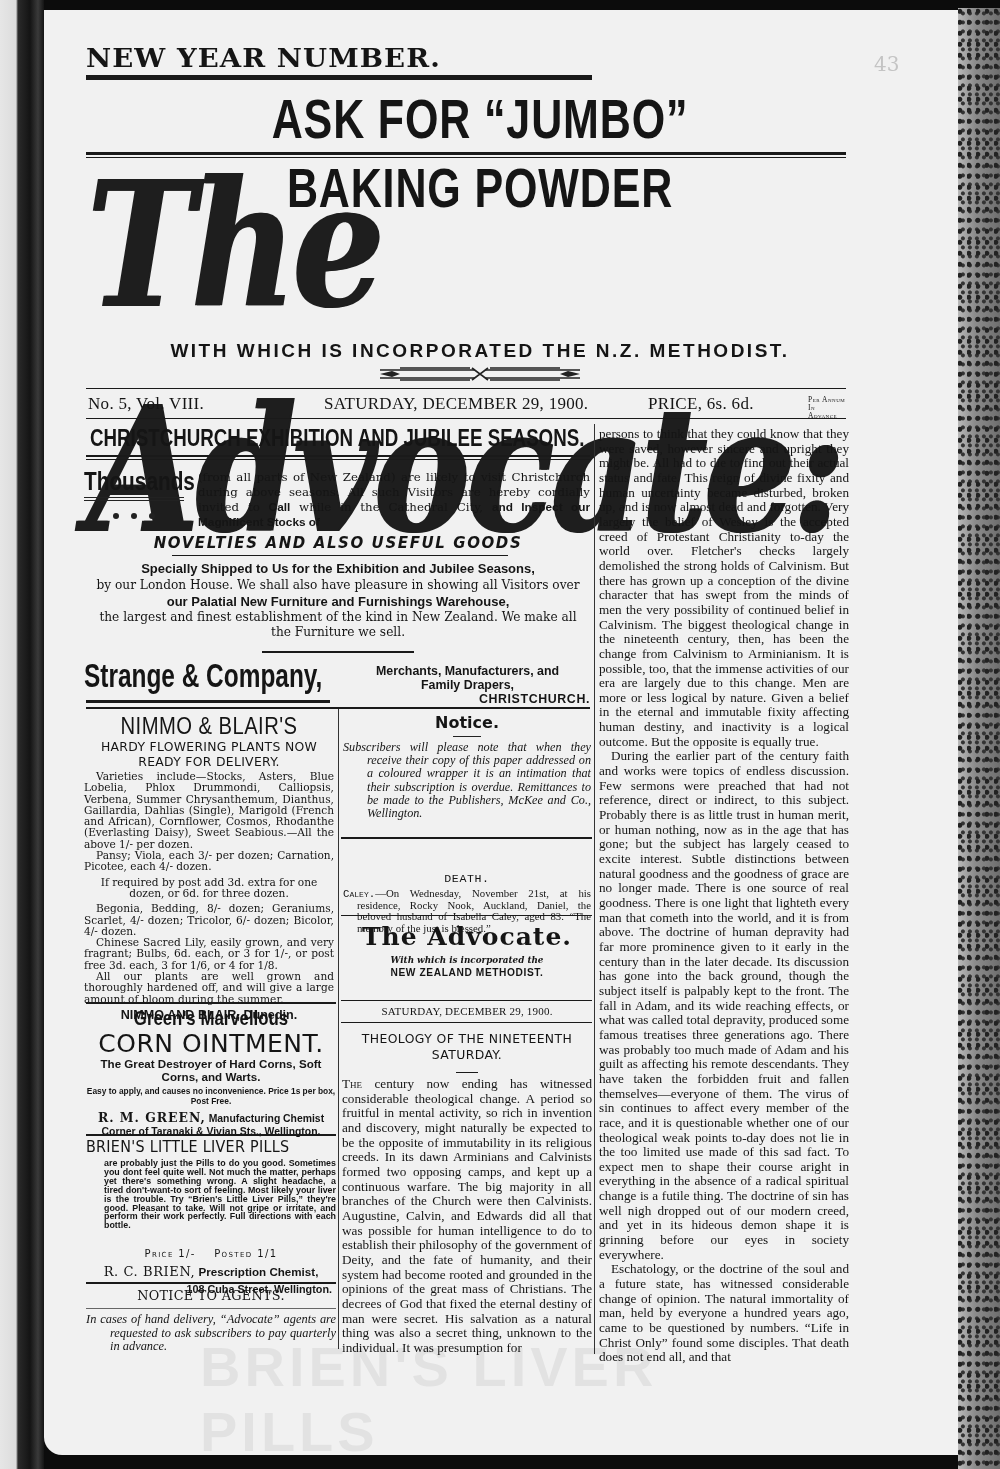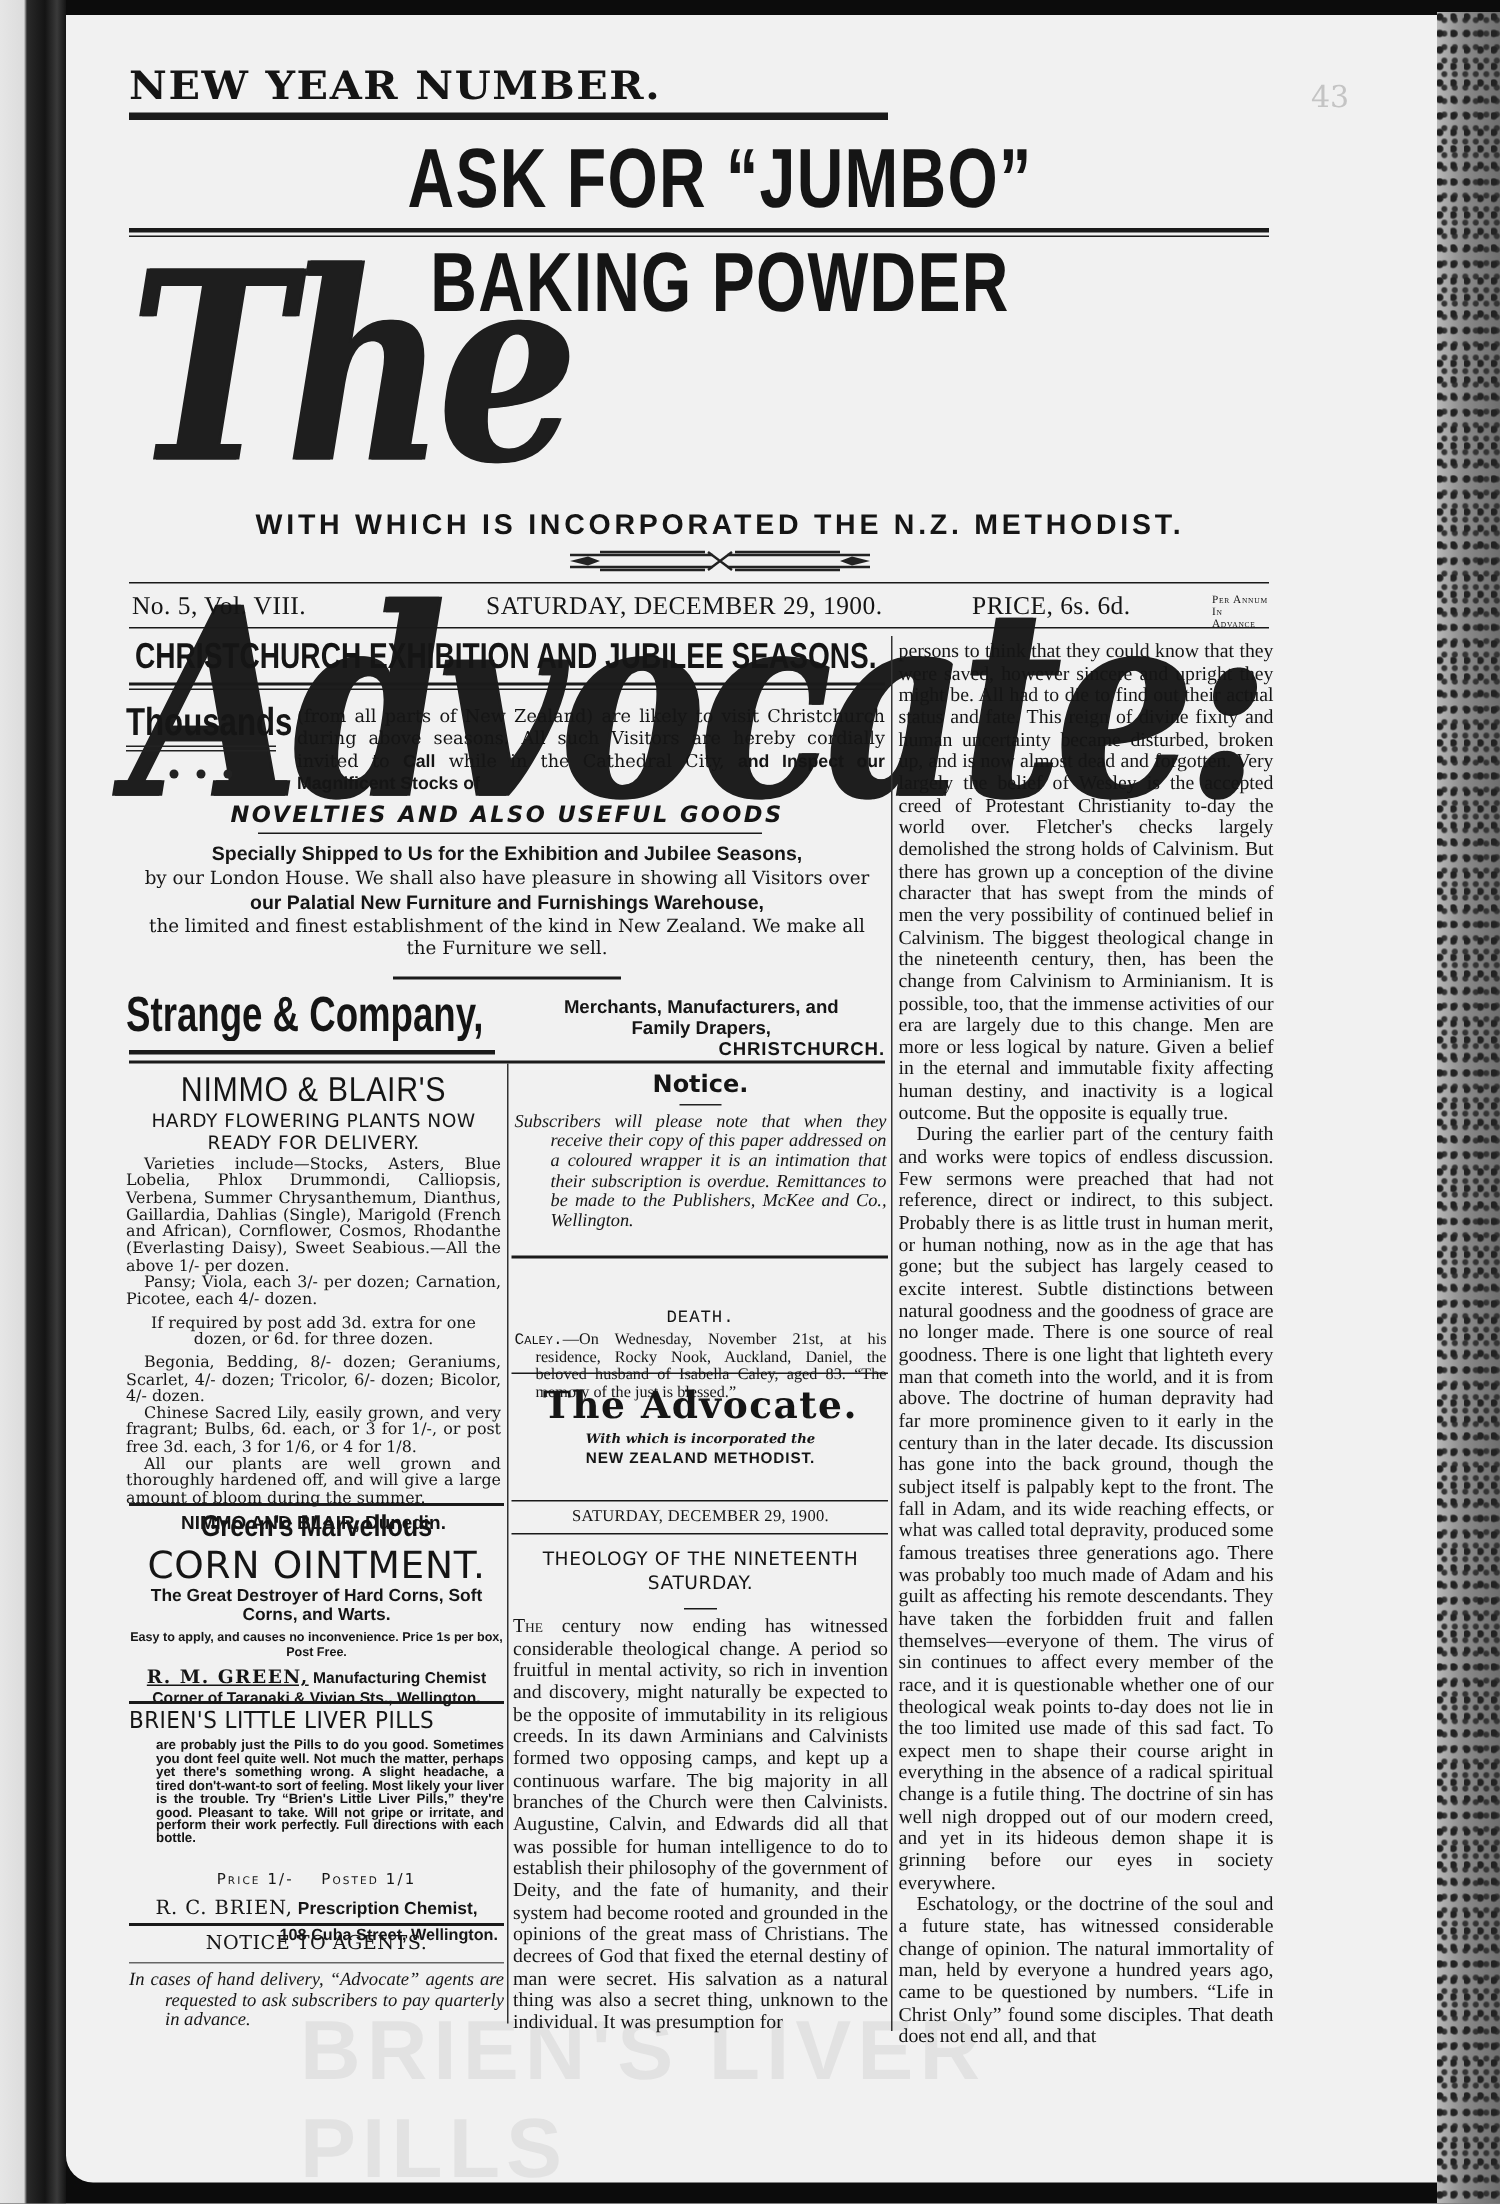--- a/index.html
+++ b/index.html
@@ -131,21 +131,21 @@
   <p class="p" style="font-size:11.8px;line-height:15px;"><span>(from all parts of New Zealand) are likely to visit Christchurch during above seasons.  All such Visitors are hereby cordially invited to </span><b class="sans-b">Call</b><span> while in the Cathedral City, </span><b class="sans-b">and Inspect our Magnificent Stocks of</b></p>
 </div>
 <div class="block center" style="left:86px;top:534px;width:504px;">
   <div style="font-family:'DejaVu Sans',sans-serif;font-style:italic;font-weight:700;font-size:15px;letter-spacing:1.6px;">NOVELTIES AND ALSO USEFUL GOODS</div>
 </div>
 <div class="rule" style="left:172px;top:555px;width:336px;height:1px;"></div>
 <div class="block center" style="left:86px;top:560px;width:504px;">
   <div class="sans-b" style="font-size:13px;line-height:17px;">Specially Shipped to Us for the Exhibition and Jubilee Seasons,</div>
   <div class="p" style="text-align:center;font-size:12.2px;line-height:16px;">by our London House.  We shall also have pleasure in showing all Visitors over</div>
   <div class="sans-b" style="font-size:13px;line-height:17px;">our Palatial New Furniture and Furnishings Warehouse,</div>
-  <div class="p" style="text-align:center;font-size:12.2px;line-height:15px;padding:0 4px;">the limited and finest establishment of the kind in New Zealand.  We make all the Furniture we sell.</div>
+  <div class="p" style="text-align:center;font-size:12.2px;line-height:15px;padding:0 4px;">the largest and finest establishment of the kind in New Zealand.  We make all the Furniture we sell.</div>
 </div>
 <div class="rule" style="left:262px;top:651px;width:152px;height:2px;"></div>
 <div class="block" style="left:84px;top:657px;width:260px;">
   <div class="ad-title" style="font-size:33px;line-height:38px;transform:scaleX(0.74);white-space:nowrap;">Strange &amp; Company,</div>
 </div>
 <div class="rule" style="left:86px;top:700px;width:244px;height:3px;"></div>
 <div class="block center" style="left:345px;top:664px;width:245px;">
   <div class="sans-b" style="font-size:12.4px;line-height:14px;">Merchants, Manufacturers, and</div>
   <div class="sans-b" style="font-size:12.4px;line-height:14px;">Family Drapers,</div>
   <div class="sans-b" style="font-size:12.4px;line-height:14px;text-align:right;letter-spacing:0.6px;">CHRISTCHURCH.</div>
@@ -167,21 +167,21 @@
   <div class="center sans-b" style="font-size:12.6px;line-height:17px;margin-top:2px;">NIMMO AND BLAIR, Dunedin.</div>
 </div>
 <div class="rule" style="left:86px;top:1002px;width:250px;height:2px;"></div>
 
 <div class="block" style="left:86px;top:1006px;width:250px;">
   <div class="center" style="font-family:'Liberation Sans',sans-serif;font-weight:700;font-size:20px;line-height:24px;transform:scaleX(0.84);">Green's Marvellous</div>
   <div class="center" style="font-family:'DejaVu Sans',sans-serif;font-size:25px;line-height:27px;letter-spacing:0.5px;">CORN OINTMENT.</div>
   <div class="center sans-b" style="font-size:11.6px;line-height:13px;">The Great Destroyer of Hard Corns, Soft Corns, and Warts.</div>
   <div class="center sans-b" style="font-size:8.4px;line-height:9.5px;margin-top:4px;font-weight:700;">Easy to apply, and causes no inconvenience.   Price 1s per box, Post Free.</div>
   <div class="center" style="margin-top:3px;line-height:15px;">
-    <span style="font-family:'DejaVu Serif',serif;font-weight:900;font-size:12.4px;letter-spacing:1px;text-decoration:underline;">R. M. GREEN,</span><span class="sans-b" style="font-size:10.4px;"> Manufacturing Chemist</span>
+    <span style="font-family:'DejaVu Serif',serif;font-weight:900;font-size:12.4px;letter-spacing:1px;">R. M. GREEN,</span><span class="sans-b" style="font-size:10.4px;"> Manufacturing Chemist</span>
   </div>
   <div class="center sans-b" style="font-size:10.4px;line-height:12px;">Corner of Taranaki &amp; Vivian Sts., Wellington.</div>
 </div>
 <div class="rule" style="left:86px;top:1134px;width:250px;height:2px;"></div>
 
 <div class="block" style="left:86px;top:1137px;width:250px;">
   <div style="font-family:'DejaVu Sans',sans-serif;font-size:15.6px;line-height:20px;letter-spacing:0.3px;transform:scaleX(0.92);transform-origin:left;white-space:nowrap;">BRIEN'S LITTLE LIVER PILLS</div>
   <p class="p sans-b" style="font-size:8.9px;line-height:8.9px;padding-left:18px;margin-top:2px;font-weight:700;">are probably just the Pills to do you good. Sometimes you dont feel quite well.  Not much the matter, perhaps yet there's something wrong.  A slight headache, a tired don't-want-to sort of feeling.  Most likely your liver is the trouble.  Try “Brien's Little Liver Pills,” they're good.  Pleasant to take.  Will not gripe or irritate, and perform their work perfectly.  Full directions with each bottle.</p>
   <div class="center" style="font-family:'DejaVu Sans',sans-serif;font-size:10px;line-height:16px;letter-spacing:1.4px;margin-top:16px;font-variant:small-caps;">
     <span>Price 1/-</span>&nbsp;&nbsp;&nbsp;&nbsp;<span>Posted 1/1</span>

